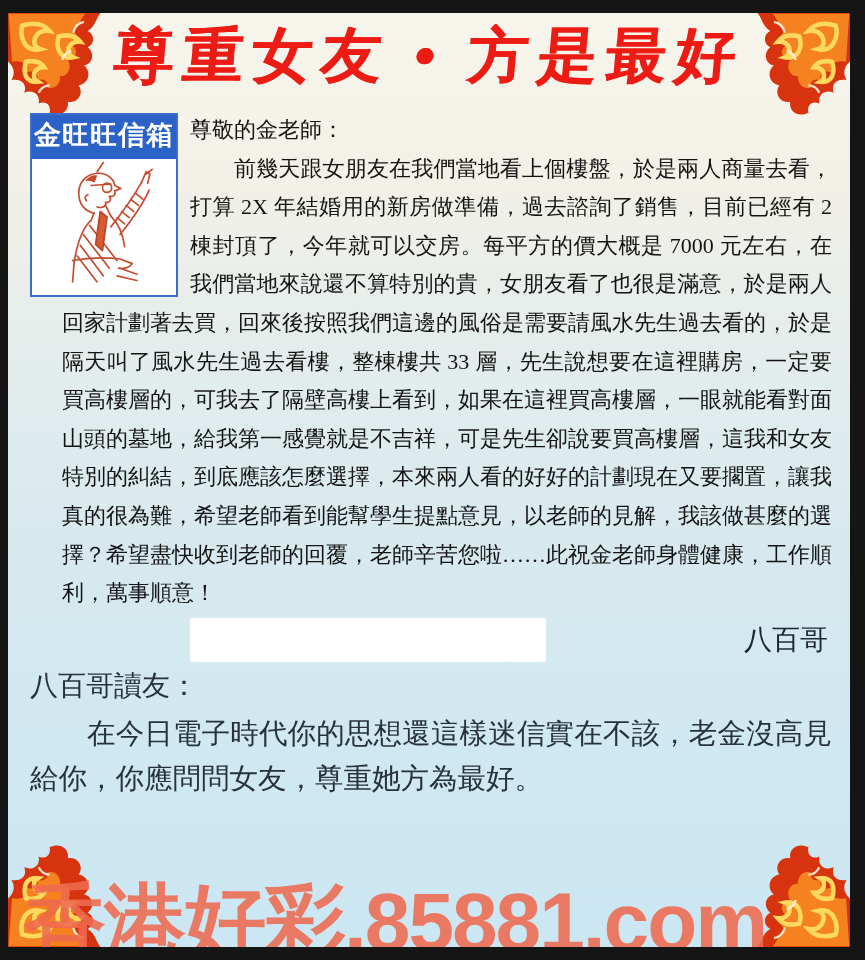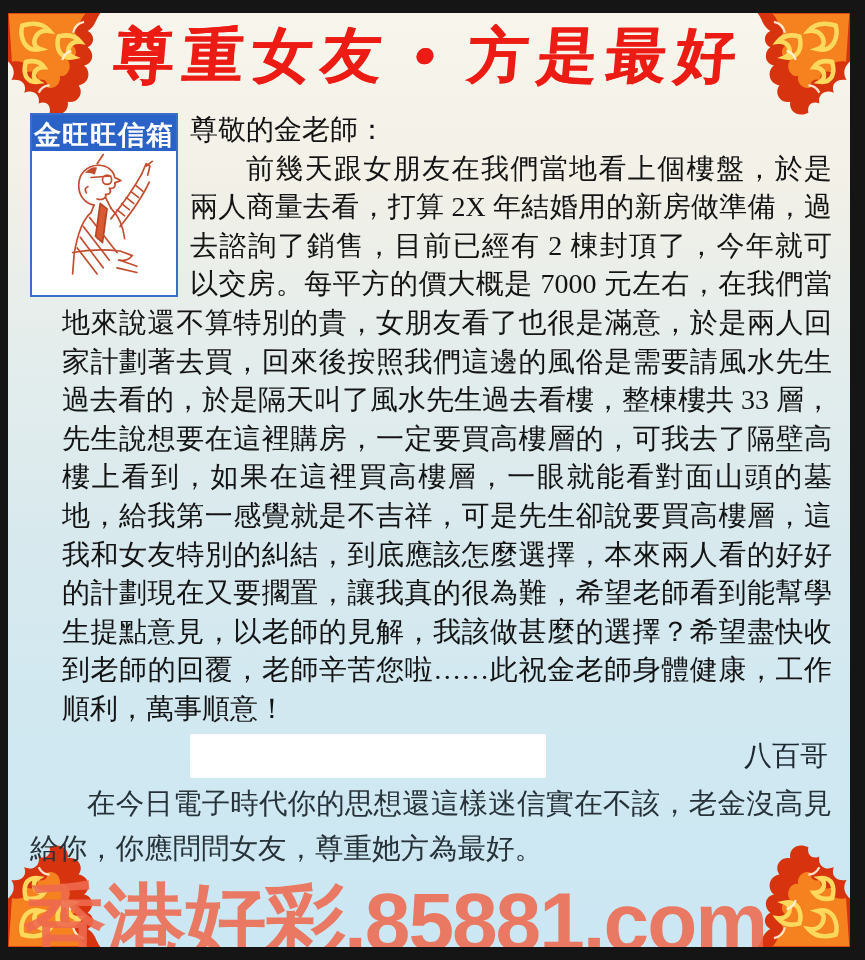--- a/index.html
+++ b/index.html
@@ -34,25 +34,25 @@
   .sidebar-box{
     float:left;width:148px;height:184px;
     margin:2px 12px 6px 0;
     border:2px solid #3a6ec9;background:#ffffff;
     box-sizing:border-box;
   }
   .sidebar-head{
     background:#2b62c8;color:#ffffff;
     font-family:"Liberation Sans", sans-serif;
     font-weight:bold;font-size:27px;line-height:40px;
-    text-align:center;letter-spacing:1px;height:36px;
+    text-align:center;letter-spacing:1px;height:44px;
   }
   .mascot-wrap{height:138px;display:flex;align-items:center;justify-content:center;}
   .mascot-wrap svg{width:134px;height:134px;}
-  .body-text{font-size:28px;line-height:38.6px;color:#141414;text-align:justify;margin-left:32px;}
+  .body-text{font-size:22px;line-height:38.6px;color:#141414;text-align:justify;margin-left:32px;}
   .body-text p{margin:0;}
   .indent{text-indent:2em;}
   .sig-row{display:flex;align-items:center;height:50px;margin-top:2px;gap:12px;}
   .whiteout{width:356px;height:44px;background:#ffffff;margin-left:160px;border-radius:2px;}
   .sig{margin-left:auto;font-size:28px;color:#1c2730;padding-right:4px;
        font-family:"DejaVu Serif", serif;}
   .reply{font-family:"DejaVu Serif", serif;color:#273239;}
   .reply-salutation{font-size:28px;margin:2px 0 6px 0;}
   .reply-body{font-size:28.5px;line-height:45px;text-indent:2em;margin:0;text-align:justify;}
   .watermark{
@@ -141,20 +141,21 @@
       <p>尊敬的金老師：</p>
       <p class="indent">前幾天跟女朋友在我們當地看上個樓盤，於是兩人商量去看，打算 2X 年結婚用的新房做準備，過去諮詢了銷售，目前已經有 2 棟封頂了，今年就可以交房。每平方的價大概是 7000 元左右，在我們當地來說還不算特別的貴，女朋友看了也很是滿意，於是兩人回家計劃著去買，回來後按照我們這邊的風俗是需要請風水先生過去看的，於是隔天叫了風水先生過去看樓，整棟樓共 33 層，先生說想要在這裡購房，一定要買高樓層的，可我去了隔壁高樓上看到，如果在這裡買高樓層，一眼就能看對面山頭的墓地，給我第一感覺就是不吉祥，可是先生卻說要買高樓層，這我和女友特別的糾結，到底應該怎麼選擇，本來兩人看的好好的計劃現在又要擱置，讓我真的很為難，希望老師看到能幫學生提點意見，以老師的見解，我該做甚麼的選擇？希望盡快收到老師的回覆，老師辛苦您啦……此祝金老師身體健康，工作順利，萬事順意！</p>
     </div>
 
     <div class="sig-row">
       <div class="whiteout"></div>
       <span class="sig">八百哥</span>
     </div>
 
     <div class="reply">
+      <p class="reply-salutation">八百哥讀友：</p>
       <p class="reply-body">在今日電子時代你的思想還這樣迷信實在不該，老金沒高見給你，你應問問女友，尊重她方為最好。</p>
 
     </div>
 
   </div>
 
   <div class="watermark">香港好彩.85881.com</div>
 </div>
 
 </body></html>

